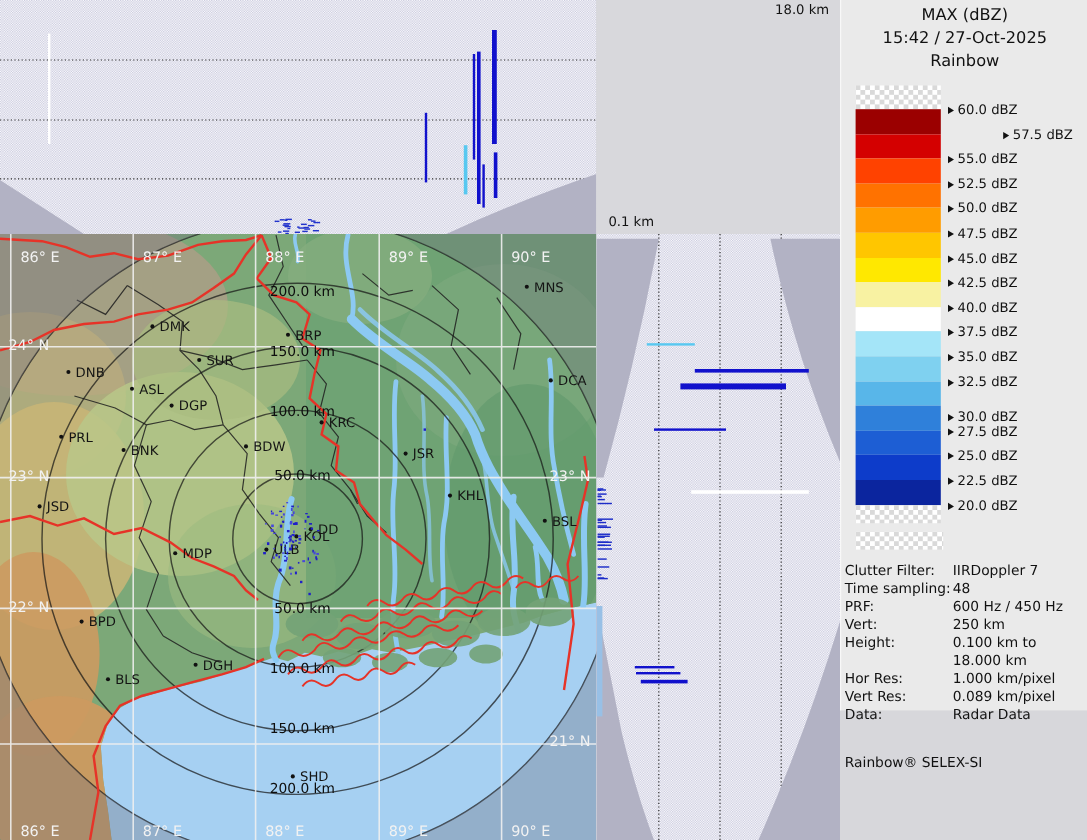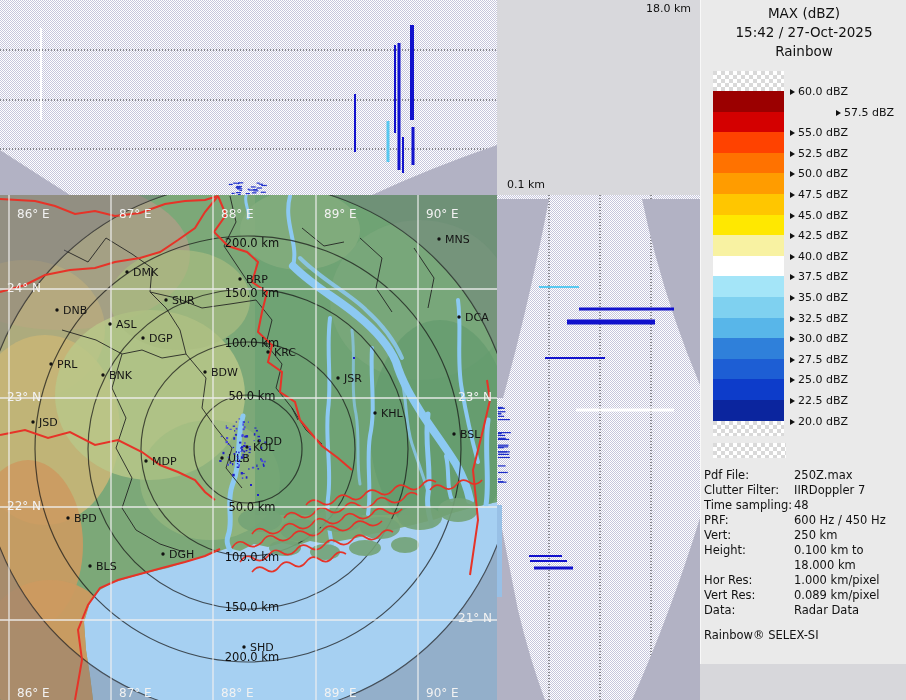--- a/index.html
+++ b/index.html
@@ -3,21 +3,21 @@
 <meta charset="utf-8">
 <style>
   html,body{margin:0;padding:0;background:#d7d7db;}
   #stage{position:relative;width:906px;height:700px;overflow:hidden;
          font-family:"DejaVu Sans","Liberation Sans",sans-serif;background:#d7d7db;}
   .panel{position:absolute;}
   #top-panel{left:0;top:0;width:497px;height:195px;}
   #corner-area{left:497px;top:0;width:203px;height:195px;background:#d8d8dc;}
   #right-panel{left:497px;top:195px;width:203px;height:505px;}
   #map-panel{left:0;top:195px;width:497px;height:524px;}
-  #legend-panel{left:700px;top:0;width:206px;height:664px;background:#eaeaea;border-left:1px solid #f8f8f8;}
+  #legend-panel{left:700px;top:0;width:206px;height:592px;background:#eaeaea;border-left:1px solid #f8f8f8;}
   svg{display:block;}
   .axis-label{position:absolute;font-size:11px;color:#111;}
   #label-18km{right:9px;top:2px;}
   #label-01km{left:10px;top:178px;}
   
   #legend-title{ text-align:center;padding-top:4px;font-size:13.5px;color:#111;line-height:19px;}
   #colorbar{position:absolute;left:12px;top:71px;width:71px;height:365px;}
   .checker{background:repeating-conic-gradient(#ffffff 0% 25%, #d9d9d9 0% 50%) 0 0/8px 8px;}
   #cb-top{position:absolute;left:0;top:0;width:71px;height:20px;}
   #cb-bands{position:absolute;left:0;top:20px;width:71px;}
@@ -471,30 +471,29 @@
         <div class="cb-row" style="top: 126.2px;"><span class="tri"></span>55.0 dBZ</div>
         <div class="cb-row" style="top: 146.8px;"><span class="tri"></span>52.5 dBZ</div>
         <div class="cb-row" style="top: 167.4px;"><span class="tri"></span>50.0 dBZ</div>
         <div class="cb-row" style="top: 188px;"><span class="tri"></span>47.5 dBZ</div>
         <div class="cb-row" style="top: 208.6px;"><span class="tri"></span>45.0 dBZ</div>
         <div class="cb-row" style="top: 229.2px;"><span class="tri"></span>42.5 dBZ</div>
         <div class="cb-row" style="top: 249.8px;"><span class="tri"></span>40.0 dBZ</div>
         <div class="cb-row" style="top: 270.4px;"><span class="tri"></span>37.5 dBZ</div>
         <div class="cb-row" style="top: 291px;"><span class="tri"></span>35.0 dBZ</div>
         <div class="cb-row" style="top: 311.6px;"><span class="tri"></span>32.5 dBZ</div>
-        <div class="cb-row" style="top: 332px;"><span class="tri"></span>30.0 dBZ</div>
+        <div class="cb-row" style="top: 341px;"><span class="tri"></span>30.0 dBZ</div>
         <div class="cb-row" style="top: 352.8px;"><span class="tri"></span>27.5 dBZ</div>
         <div class="cb-row" style="top: 373.4px;"><span class="tri"></span>25.0 dBZ</div>
         <div class="cb-row" style="top: 394px;"><span class="tri"></span>22.5 dBZ</div>
         <div class="cb-row" style="top: 414.6px;"><span class="tri"></span>20.0 dBZ</div>
       </div>
     <div id="meta">
       <div id="meta-checker" class="checker"></div>
       <div id="meta-rows">
-          <div class="mrow"><span class="mlabel">Pdf File:</span><span>250Z.max</span></div>
           <div class="mrow"><span class="mlabel">Clutter Filter:</span><span>IIRDoppler 7</span></div>
           <div class="mrow"><span class="mlabel">Time sampling:</span><span>48</span></div>
           <div class="mrow"><span class="mlabel">PRF:</span><span>600 Hz / 450 Hz</span></div>
           <div class="mrow"><span class="mlabel">Vert:</span><span>250 km</span></div>
           <div class="mrow"><span class="mlabel">Height:</span><span>0.100 km to</span></div>
           <div class="mrow"><span class="mlabel"></span><span>18.000 km</span></div>
           <div class="mrow"><span class="mlabel">Hor Res:</span><span>1.000 km/pixel</span></div>
           <div class="mrow"><span class="mlabel">Vert Res:</span><span>0.089 km/pixel</span></div>
           <div class="mrow"><span class="mlabel">Data:</span><span>Radar Data</span></div>
         </div>

